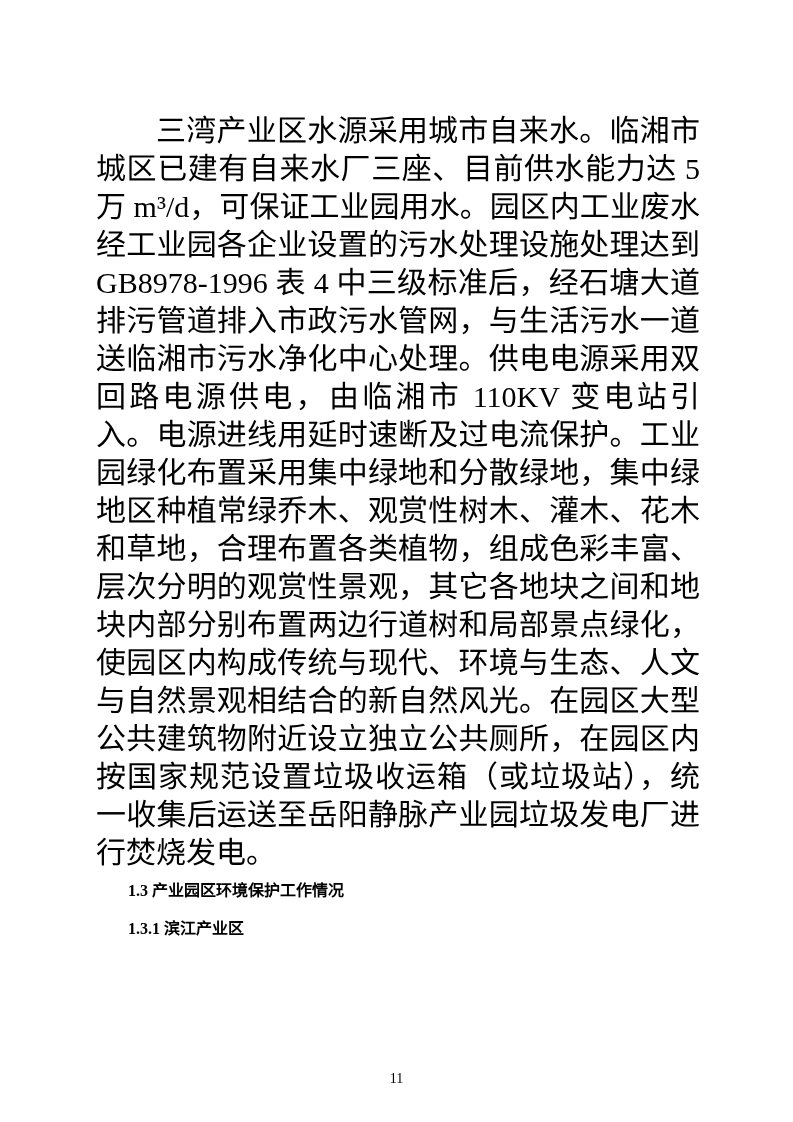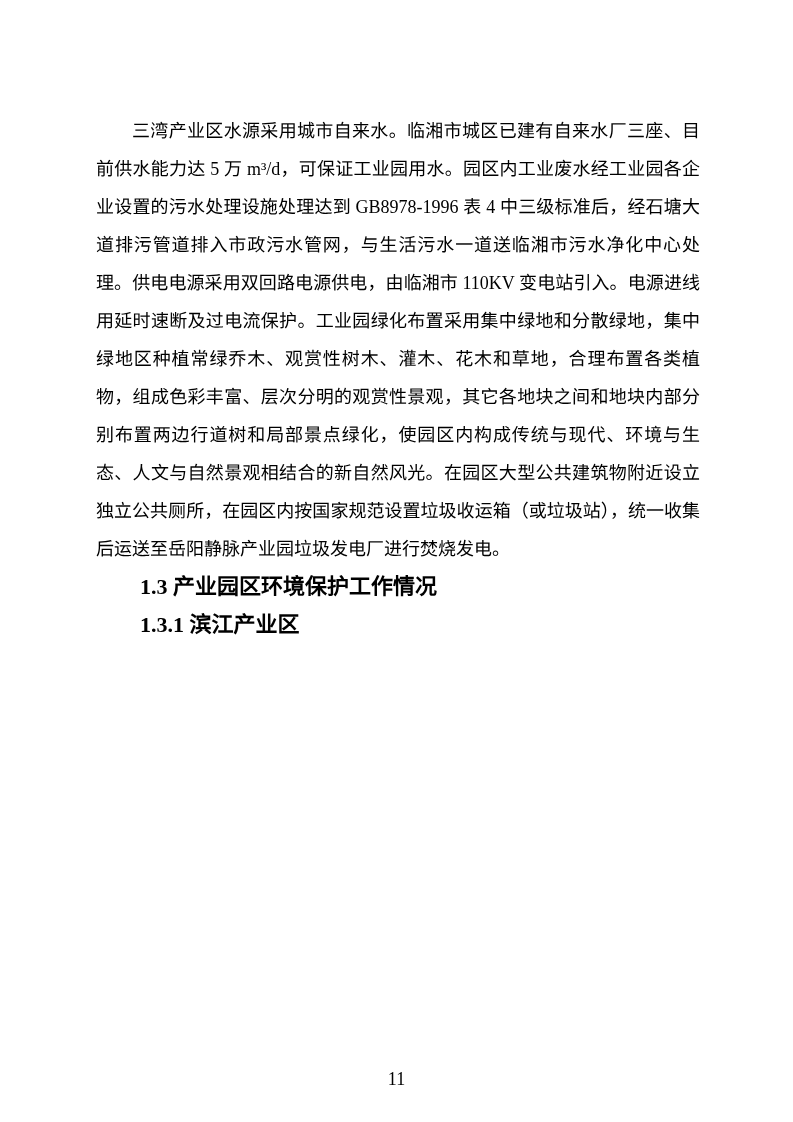--- a/index.html
+++ b/index.html
@@ -17,42 +17,42 @@
     overflow: hidden;
   }
   .content {
     position: absolute;
     top: 112px;
     left: 96px;
     width: 604px;
   }
   .body-para {
     margin: 0;
-    font-size: 18px;
+    font-size: 30px;
     line-height: 38px;
     text-align: justify;
     text-justify: inter-character;
     text-indent: 2em;
     font-weight: normal;
   }
   .heading-2, .heading-3 {
     margin: 0;
-    font-size: 22px;
+    font-size: 16px;
     line-height: 38px;
     font-weight: bold;
     text-indent: 2em;
     text-align: left;
   }
   .footer {
     position: absolute;
     top: 1070px;
     left: 0;
     width: 793px;
     text-align: center;
-    font-size: 18px;
+    font-size: 14px;
     line-height: 18px;
   }
 </style>
 </head>
 <body>
 
 <div class="page">
   <div class="content">
     <p class="body-para">三湾产业区水源采用城市自来水。临湘市城区已建有自来水厂三座、目前供水能力达 5 万 m³/d，可保证工业园用水。园区内工业废水经工业园各企业设置的污水处理设施处理达到 GB8978-1996 表 4 中三级标准后，经石塘大道排污管道排入市政污水管网，与生活污水一道送临湘市污水净化中心处理。供电电源采用双回路电源供电，由临湘市 110KV 变电站引入。电源进线用延时速断及过电流保护。工业园绿化布置采用集中绿地和分散绿地，集中绿地区种植常绿乔木、观赏性树木、灌木、花木和草地，合理布置各类植物，组成色彩丰富、层次分明的观赏性景观，其它各地块之间和地块内部分别布置两边行道树和局部景点绿化，使园区内构成传统与现代、环境与生态、人文与自然景观相结合的新自然风光。在园区大型公共建筑物附近设立独立公共厕所，在园区内按国家规范设置垃圾收运箱（或垃圾站），统一收集后运送至岳阳静脉产业园垃圾发电厂进行焚烧发电。</p>
     <h2 class="heading-2">1.3 产业园区环境保护工作情况</h2>

